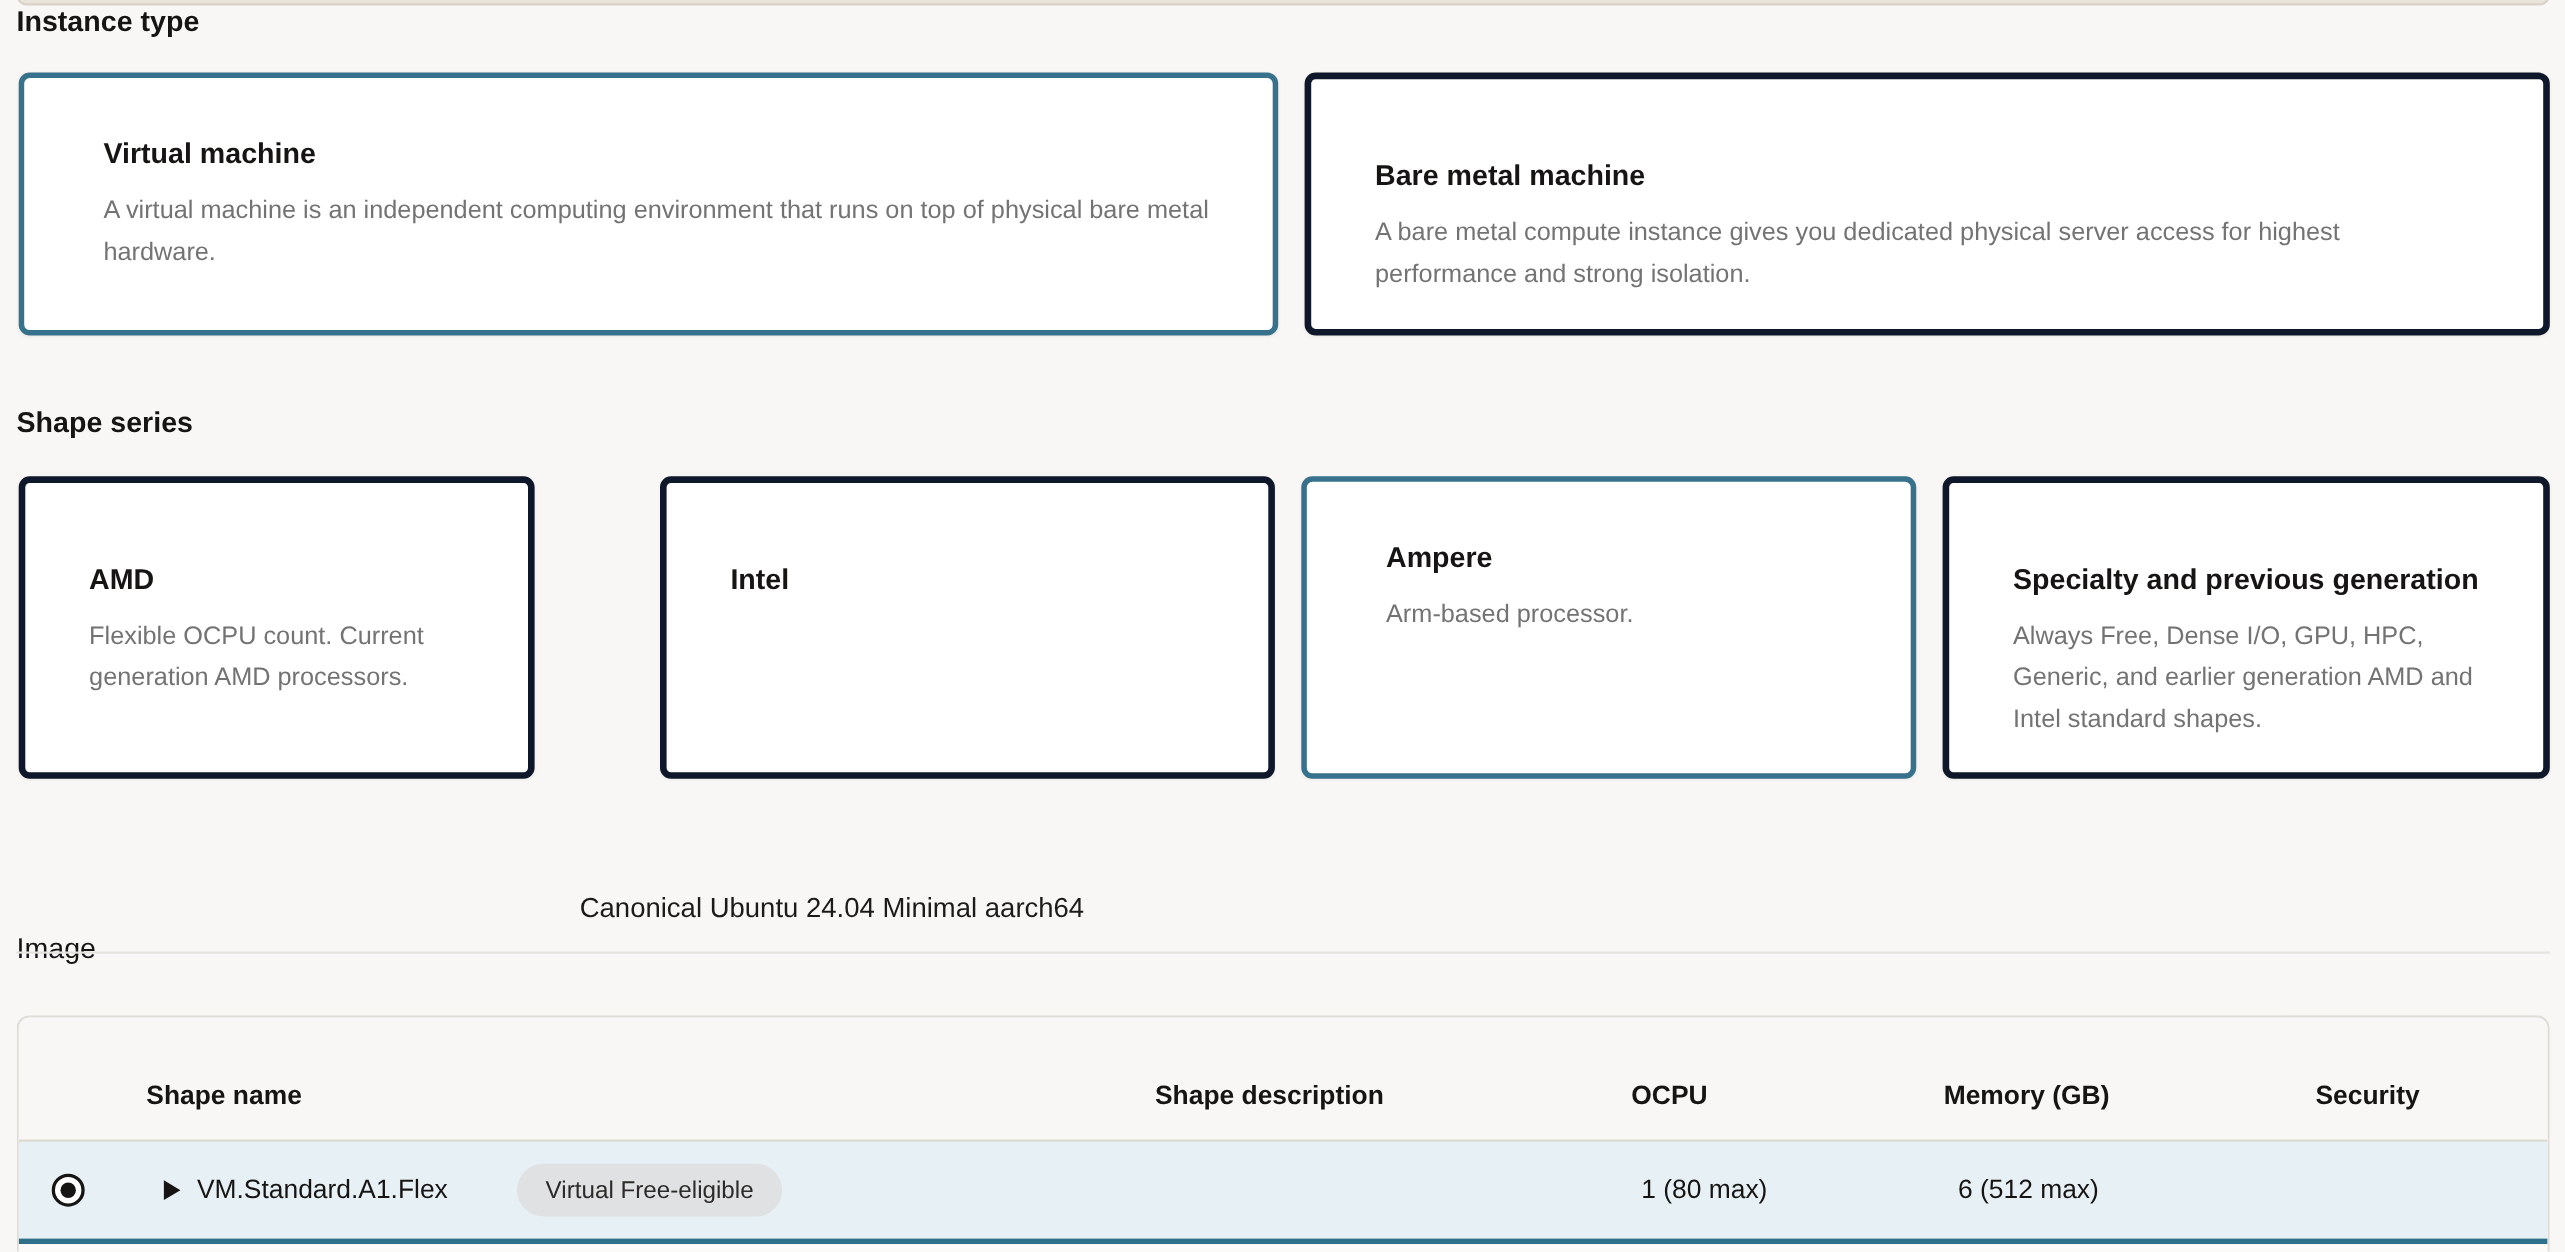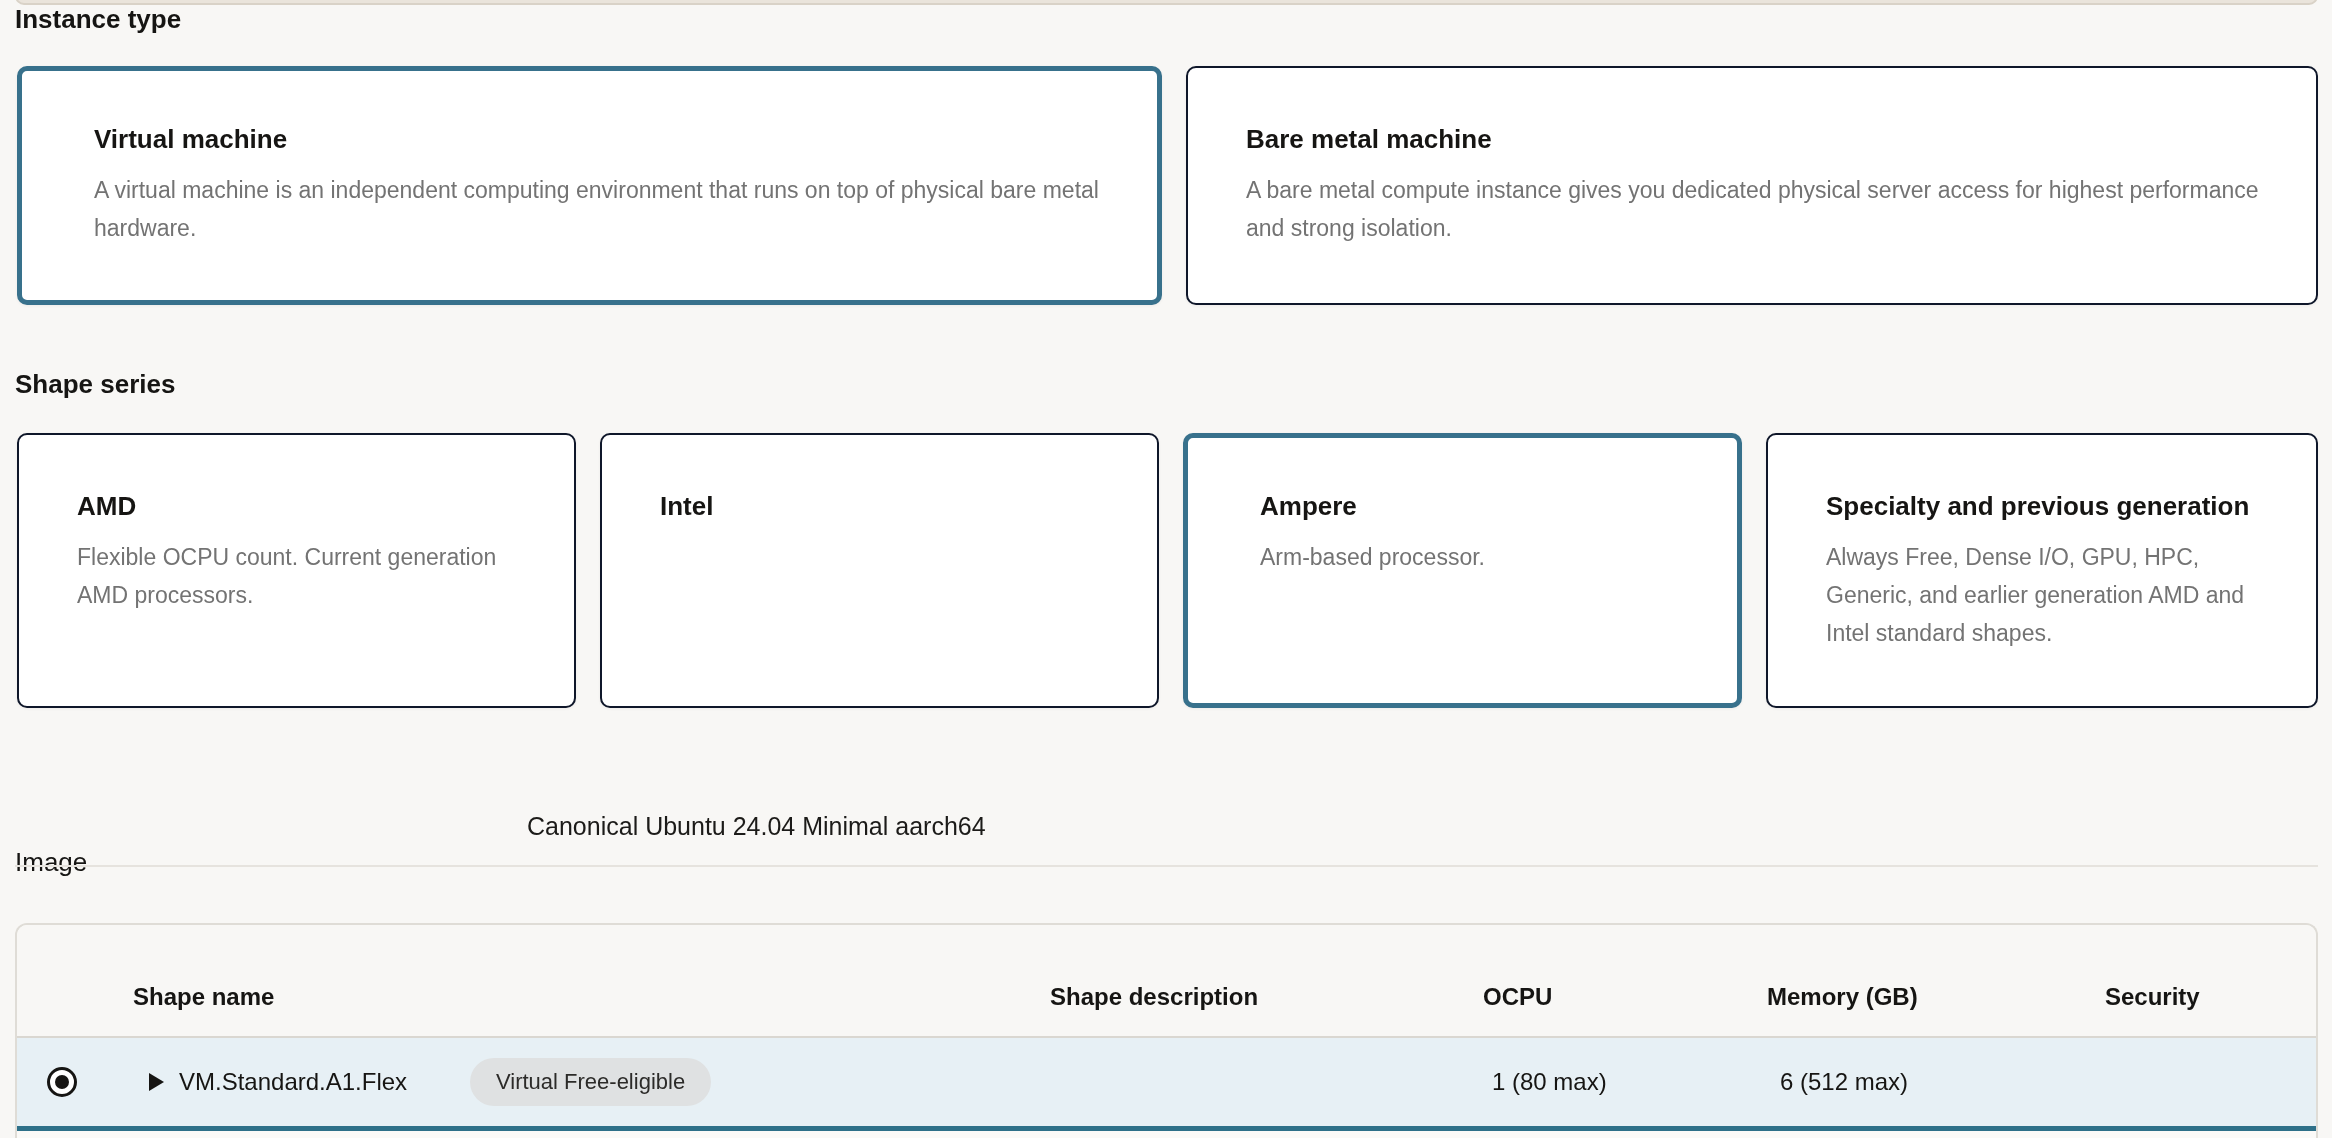--- a/index.html
+++ b/index.html
@@ -34,24 +34,24 @@
     font-weight:bold;
     color:#161513;
   }
   .h-instance{top:4px;}
   .h-shape{top:369px;}
 
   
   .choice-card{
     position:absolute;
     background:#ffffff;
-    border:2px solid #0f172a;
+    border:6px solid #0f172a;
     border-radius:10px;
     box-sizing:border-box;
-    padding:56px 56px 0 58px;
+    padding:72px 56px 0 58px;
     box-shadow:0 1px 3px rgba(60,55,50,0.06);
     cursor:pointer;
   }
   .choice-card.selected{
     border:5px solid #38718c;
     padding:53px 53px 0 72px;
   }
   .card-title{
     font-size:26px;
     font-weight:bold;
@@ -61,21 +61,21 @@
   .card-desc{
     font-size:23px;
     color:#737373;
     line-height:38px;
   }
   
   .card-vm   {left:17px;  top:66px; width:1145px; height:239px;}
   .card-bm   {left:1186px;top:66px; width:1132px; height:239px;}
   .card-vm .card-desc,.card-bm .card-desc{max-width:1050px;}
   
-  .card-amd  {left:17px;  top:433px; width:559px; height:275px;}
+  .card-amd  {left:17px;  top:433px; width:469px; height:275px;}
   .card-intel{left:600px; top:433px; width:559px; height:275px;}
   .card-amp  {left:1183px;top:433px; width:559px; height:275px;}
   .card-spec {left:1766px;top:433px; width:552px; height:275px;}
   .card-amd .card-desc,.card-intel .card-desc,
   .card-amp .card-desc,.card-spec .card-desc{max-width:438px;}
 
   
   .image-label{
     position:absolute;
     left:15px; top:811px;

